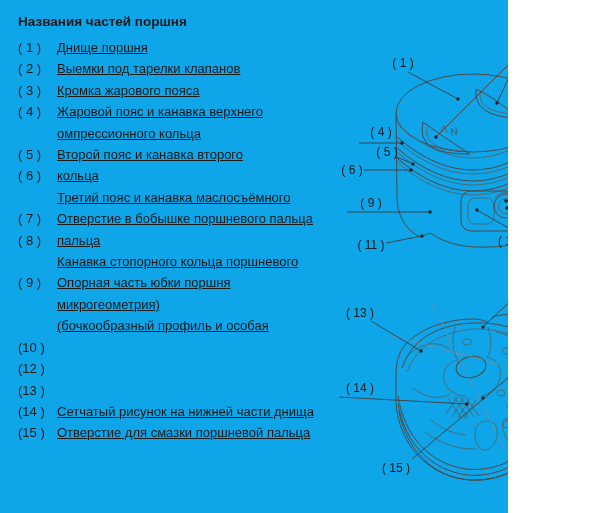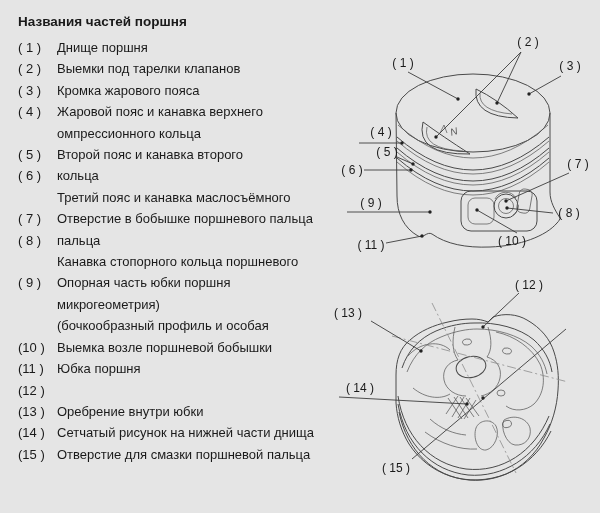--- a/index.html
+++ b/index.html
@@ -1,23 +1,23 @@
 <!DOCTYPE html>
 <html><head>
 <meta charset="utf-8">
 <style>
   html,body{margin:0;padding:0;background:#fff;}
-  .page{position:relative;width:600px;height:513px;background:#e5e5e5;overflow:hidden;
+  .page{position:relative;width:508px;height:513px;background:#0ea5e9;overflow:hidden;
         font-family:"Liberation Sans","DejaVu Sans",sans-serif;color:#1a1a1a;}
   .title{position:absolute;left:18px;top:14px;font-size:13.5px;font-weight:bold;}
   .plist{position:absolute;left:18px;top:37px;width:318px;}
   .pitem{display:flex;align-items:flex-start;}
   .pnum{flex:0 0 39px;font-size:13px;line-height:21.4px;white-space:nowrap;}
   .ptxt{flex:1 1 auto;max-width:276px;}
-  .pline{font-size:13px;line-height:21.4px;white-space:nowrap;}
+  .pline{font-size:13px;line-height:21.4px;white-space:nowrap;text-decoration:underline;}
   .callout{position:absolute;transform:translate(-50%,-50%);font-size:12px;
            white-space:nowrap;color:#1a1a1a;}
   svg{position:absolute;left:0;top:0;}
   .ln{stroke:#4a4a4a;stroke-width:1;fill:none;}
   .thin{stroke:#5a5a5a;stroke-width:.75;fill:none;}
   .leader{stroke:#3c3c3c;stroke-width:.9;fill:none;}
   .axis{stroke:#8d8d8d;stroke-width:.8;fill:none;stroke-dasharray:9 3 2 3;}
   .dot{fill:#222;}
   .engrave{font:italic 10px "Liberation Sans",sans-serif;fill:#555;}
 </style>
@@ -75,32 +75,26 @@
     <div class="pitem">
       <span class="pnum">( 9 )</span>
       <span class="ptxt">
         <div class="pline">Опорная часть юбки поршня</div>
         <div class="pline">микрогеометрия)</div>
         <div class="pline">(бочкообразный профиль и особая</div>
       </span>
     </div>
     <div class="pitem">
       <span class="pnum">(10 )</span>
-      <span class="ptxt"><span class="pline">Выемка возле поршневой бобышки</span></span>
-    </div>
-    <div class="pitem">
-      <span class="pnum">(11 )</span>
-      <span class="ptxt"><span class="pline">Юбка поршня</span></span>
     </div>
     <div class="pitem">
       <span class="pnum">(12 )</span>
     </div>
     <div class="pitem">
       <span class="pnum">(13 )</span>
-      <span class="ptxt"><span class="pline">Оребрение внутри юбки</span></span>
     </div>
     <div class="pitem">
       <span class="pnum">(14 )</span>
       <span class="ptxt"><span class="pline">Сетчатый рисунок на нижней части днища</span></span>
     </div>
     <div class="pitem">
       <span class="pnum">(15 )</span>
       <span class="ptxt"><span class="pline">Отверстие для смазки поршневой пальца</span></span>
     </div>
   </div>
@@ -227,17 +221,17 @@
   <div class="callout" style="left:570px;top:66px">( 3 )</div>
   <div class="callout" style="left:381px;top:132px">( 4 )</div>
   <div class="callout" style="left:387px;top:152px">( 5 )</div>
   <div class="callout" style="left:352px;top:170px">( 6 )</div>
   <div class="callout" style="left:578px;top:164px">( 7 )</div>
   <div class="callout" style="left:569px;top:213px">( 8 )</div>
   <div class="callout" style="left:371px;top:203px">( 9 )</div>
   <div class="callout" style="left:512px;top:241px">( 10 )</div>
   <div class="callout" style="left:371px;top:245px">( 11 )</div>
   <div class="callout" style="left:529px;top:285px">( 12 )</div>
-  <div class="callout" style="left:348px;top:313px">( 13 )</div>
+  <div class="callout" style="left:360px;top:313px">( 13 )</div>
   <div class="callout" style="left:360px;top:388px">( 14 )</div>
   <div class="callout" style="left:396px;top:468px">( 15 )</div>
 
 </div>
 
 </body></html>

